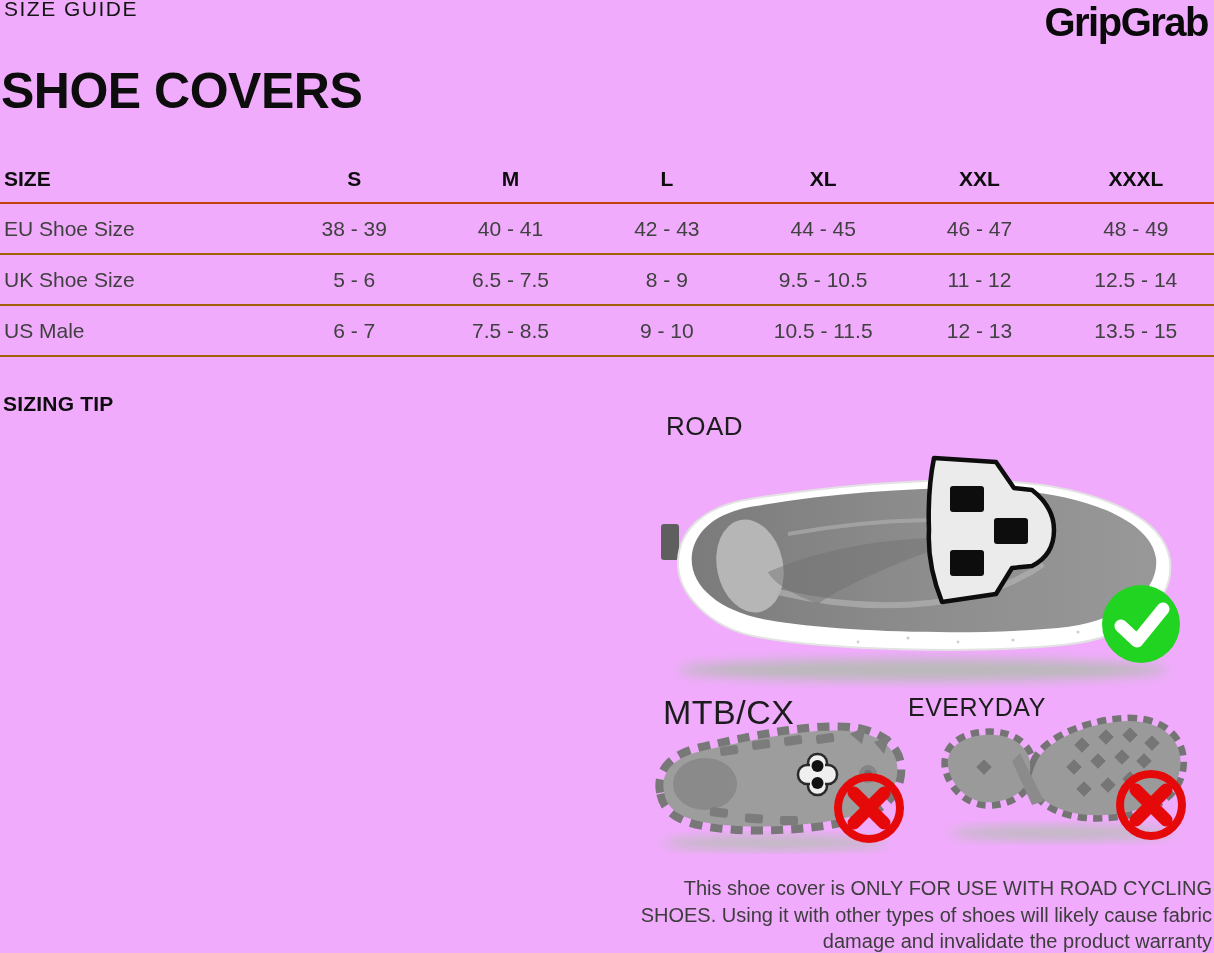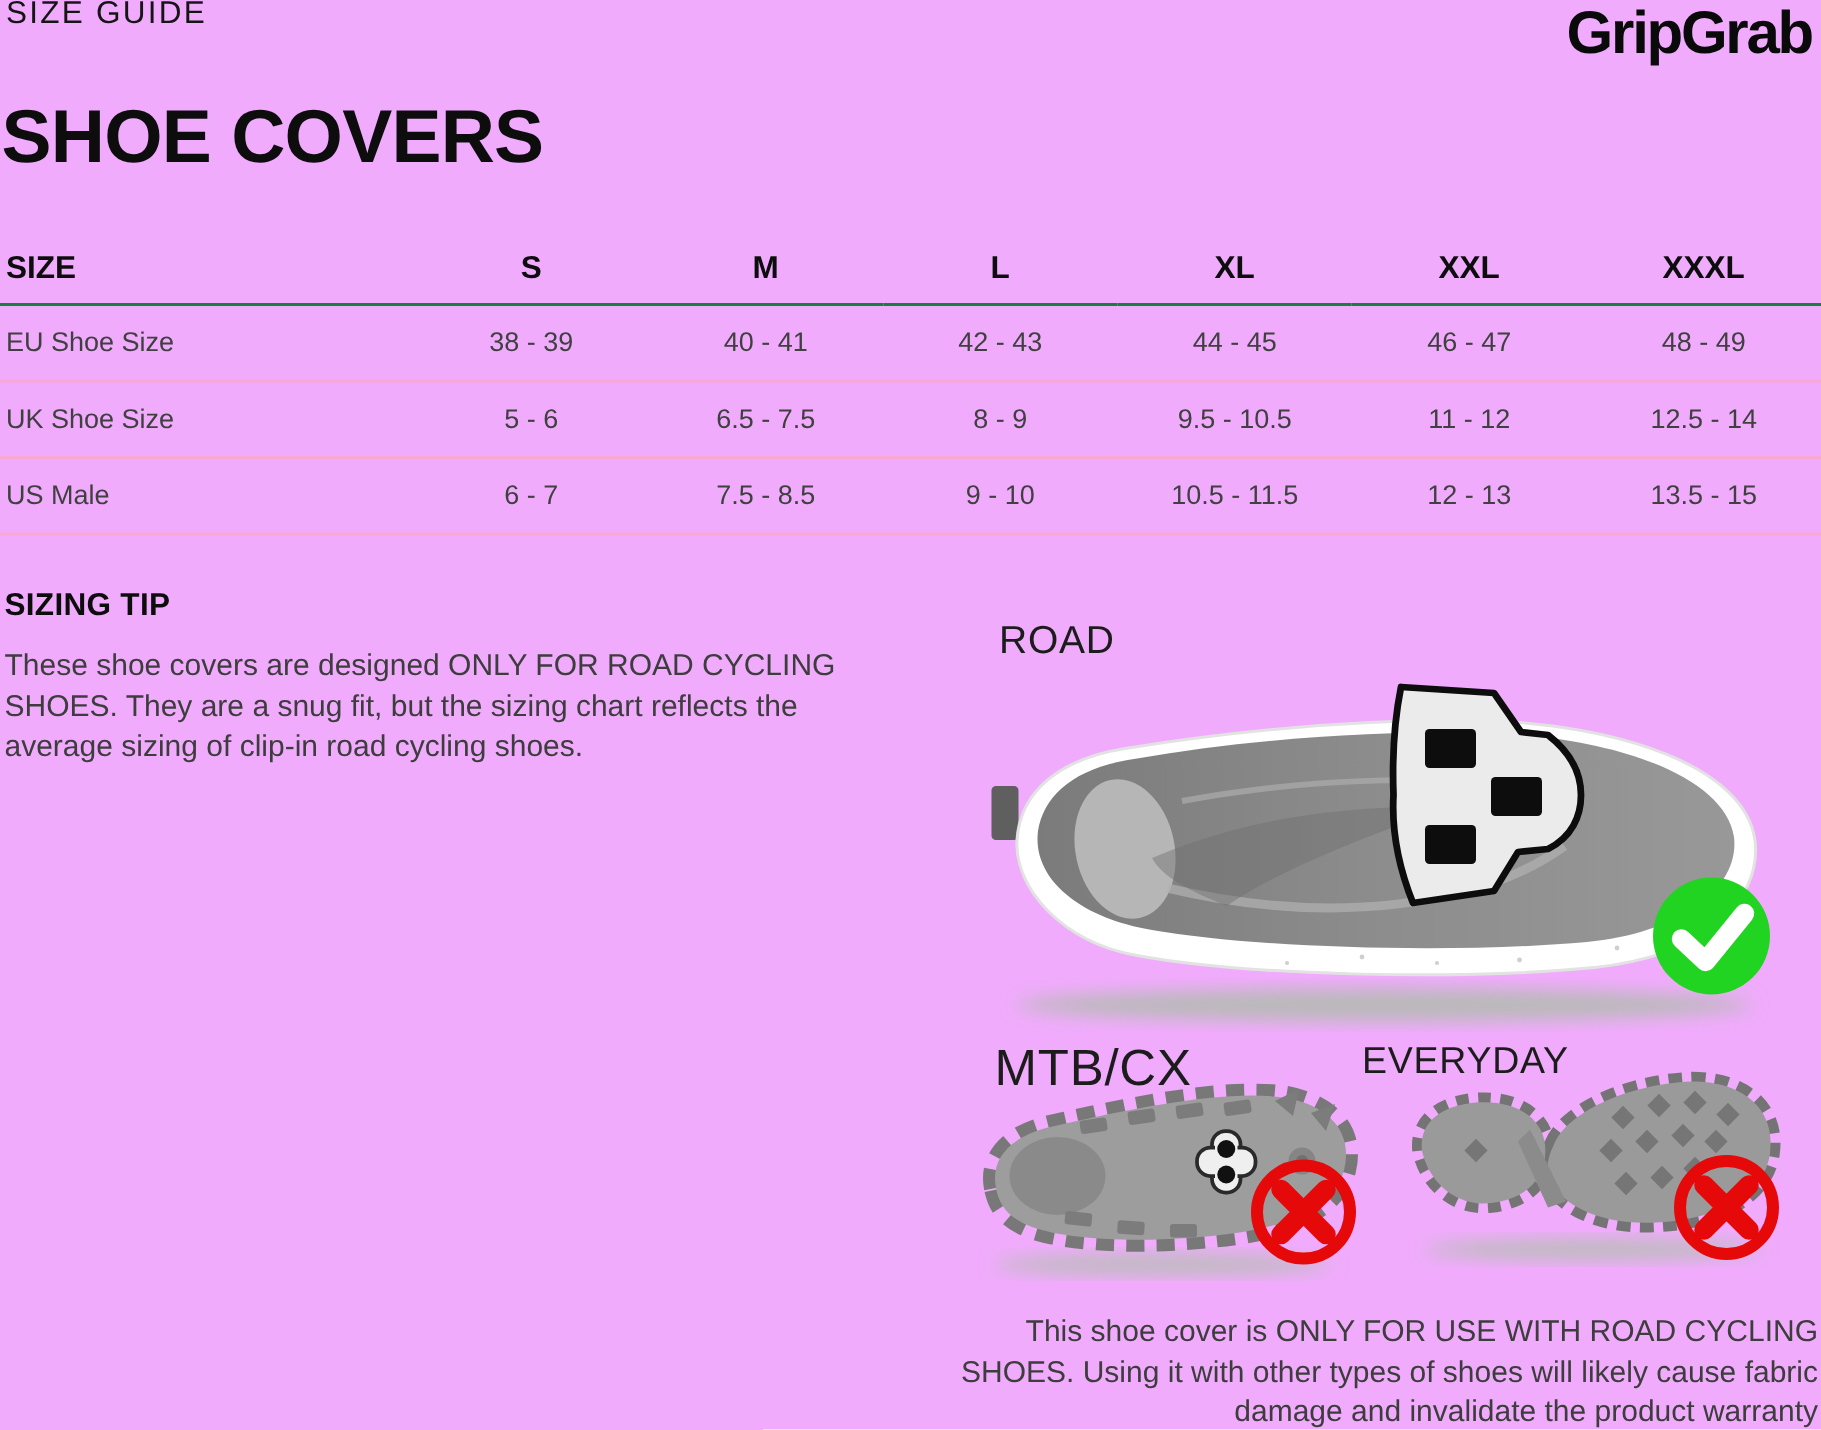--- a/index.html
+++ b/index.html
@@ -12,23 +12,23 @@
   .eyebrow{position:absolute;top:-3px;left:4px;font-size:21px;font-weight:400;
     letter-spacing:1.5px;color:#151515;}
   .brand{position:absolute;top:0px;right:6px;font-size:40px;font-weight:700;
     letter-spacing:-1.5px;color:#0a0a0a;}
   .page-title{position:absolute;top:62px;left:1px;font-size:50px;font-weight:800;
     letter-spacing:-0.5px;color:#0d0d0d;}
 
   table.size-table{position:absolute;top:156px;left:0;width:1214px;
     border-collapse:collapse;table-layout:fixed;}
   .size-table th{font-size:21px;font-weight:700;color:#0d0d0d;height:44px;
-    vertical-align:middle;border-bottom:2px solid #15803d;text-align:center;}
-  .size-table td{font-size:18px;font-weight:400;color:#404040;height:47px;
-    vertical-align:middle;border-bottom:2px solid #f9a8d4;text-align:center;}
+    vertical-align:middle;border-bottom:2px solid #c2410c;text-align:center;}
+  .size-table td{font-size:21px;font-weight:400;color:#404040;height:47px;
+    vertical-align:middle;border-bottom:2px solid #a16207;text-align:center;}
   .size-table th:first-child,.size-table td:first-child{text-align:left;padding-left:4px;}
 
   .tip-heading{position:absolute;top:392px;left:3px;font-size:21px;font-weight:800;
     color:#0d0d0d;letter-spacing:0.2px;}
   .tip-body{position:absolute;top:431px;left:3px;width:556px;font-size:20px;
     line-height:27px;color:#3d3d3d;}
 
   .shoe-label{position:absolute;font-size:26px;font-weight:400;color:#1c1c1c;
     letter-spacing:0.5px;}
   .road-label{top:411px;left:666px;}
@@ -100,21 +100,20 @@
         <td>7.5 - 8.5</td>
         <td>9 - 10</td>
         <td>10.5 - 11.5</td>
         <td>12 - 13</td>
         <td>13.5 - 15</td>
       </tr>
     </tbody>
   </table>
 
   <div class="tip-heading">SIZING TIP</div>
-  <div class="tip-body">These shoe covers are designed ONLY FOR ROAD CYCLING SHOES. They are a snug fit, but the sizing chart reflects the average sizing of clip-in road cycling shoes.</div>
 
   <div class="shoe-label road-label">ROAD</div>
 
   <svg class="road-svg" width="540" height="248" viewBox="0 0 540 248">
     <defs>
       <linearGradient id="soleGrad" x1="0" y1="0" x2="1" y2="0">
         <stop offset="0" stop-color="#7b7b7b"></stop>
         <stop offset="0.5" stop-color="#8d8d8d"></stop>
         <stop offset="1" stop-color="#989898"></stop>
       </linearGradient>

